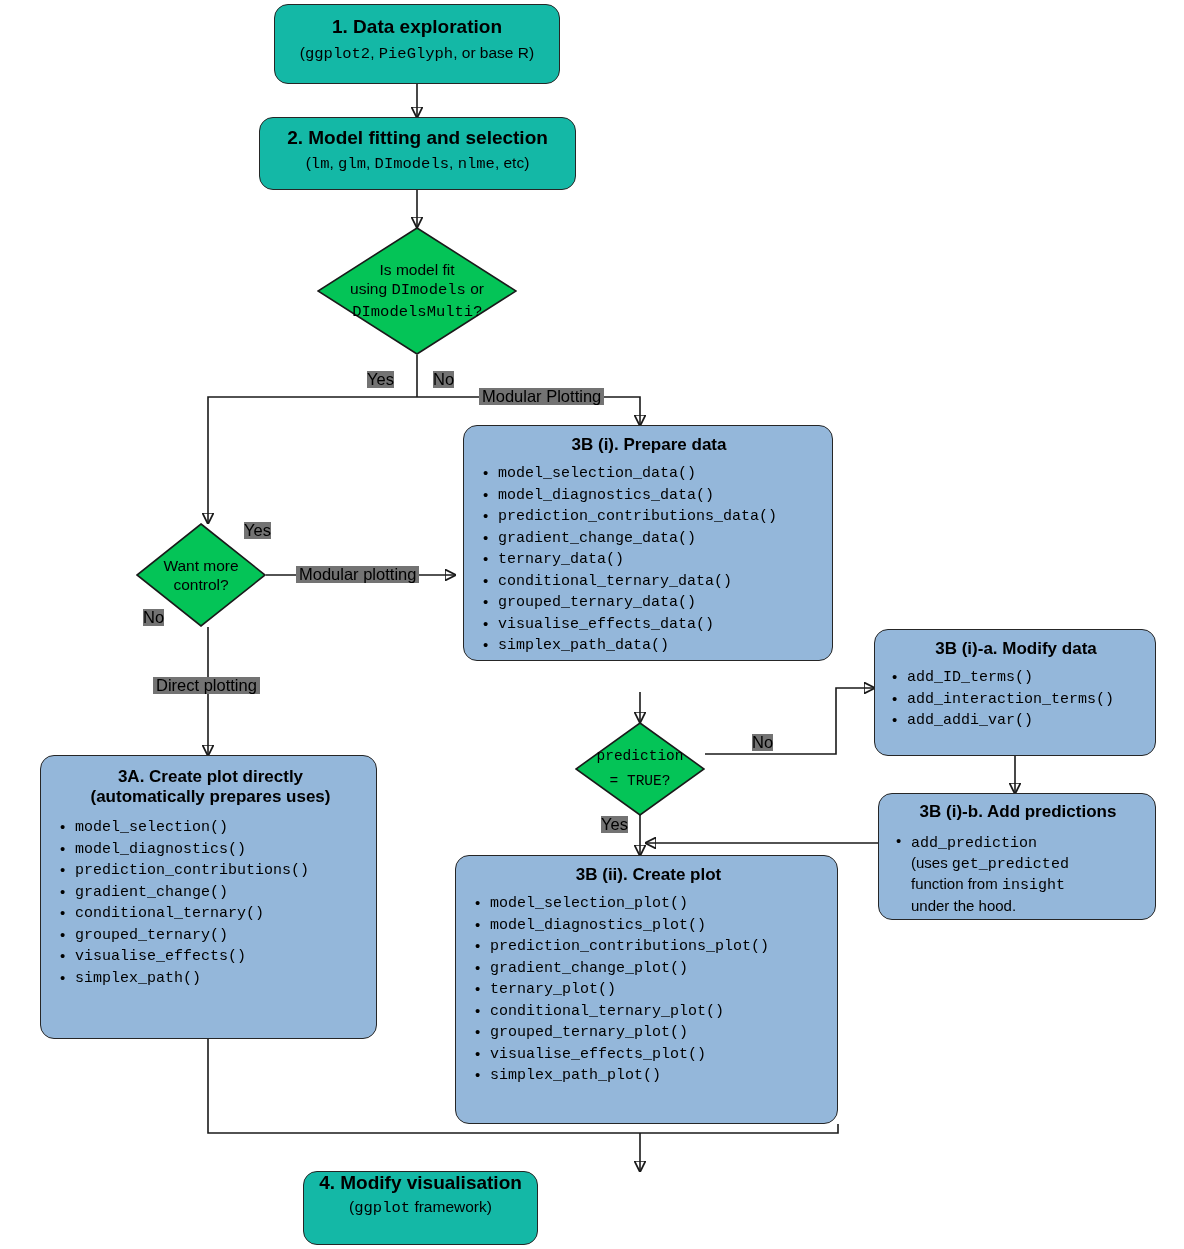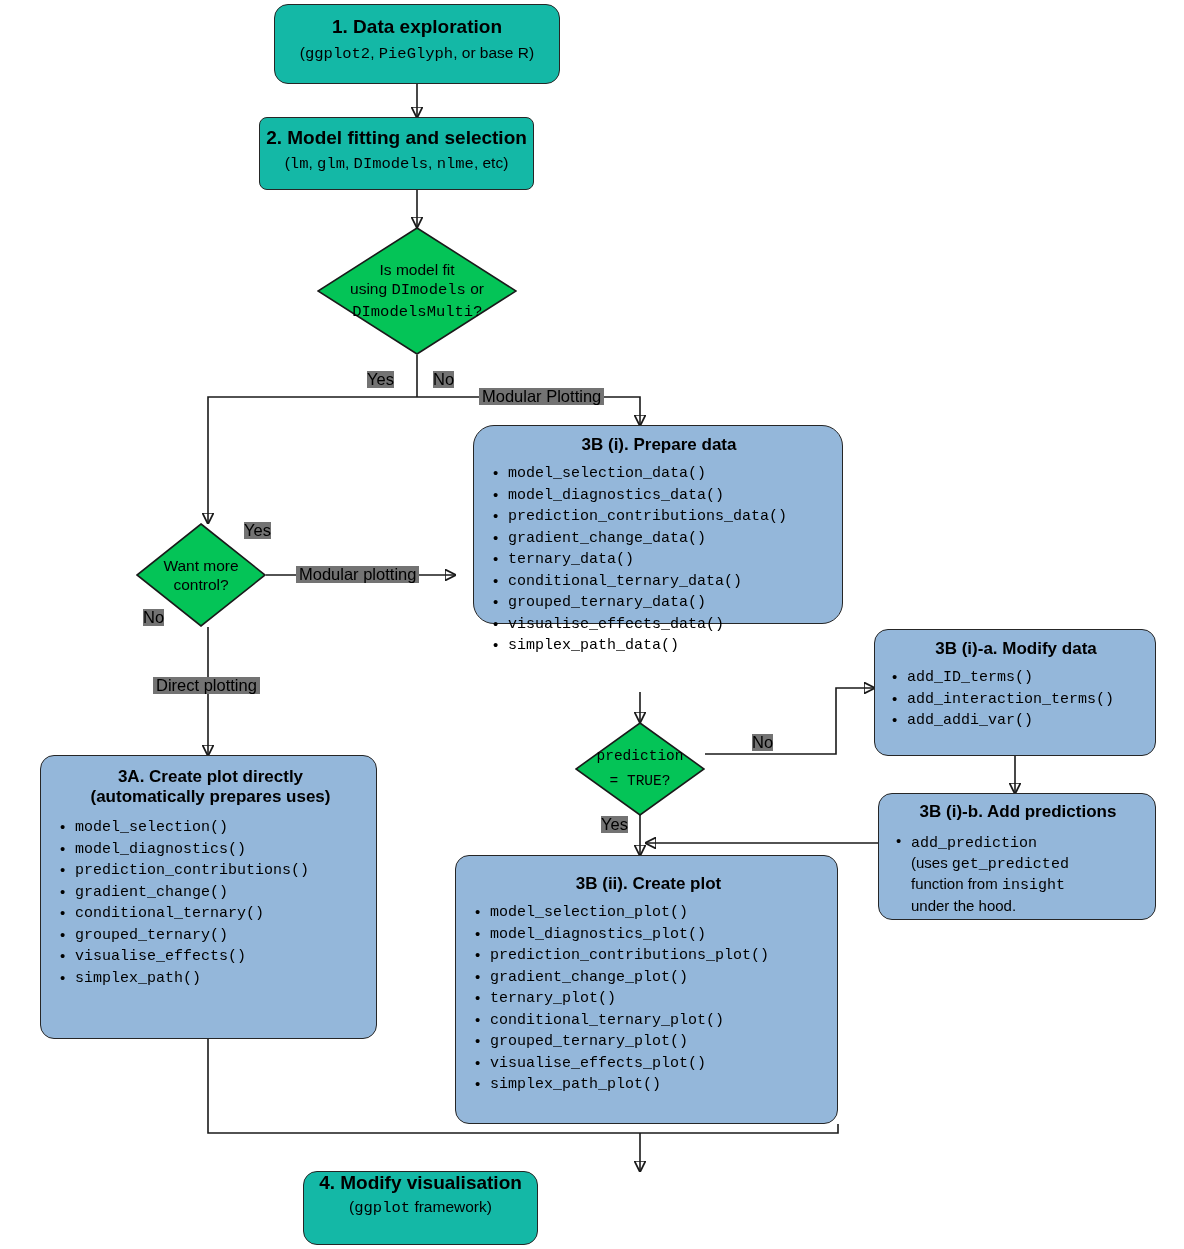--- a/index.html
+++ b/index.html
@@ -145,21 +145,21 @@
     <path d="M 640 1133 L 640 1171" marker-end="url(#arrow)"></path>
   </svg>
 
   <div class="node purple" style="left:274px; top:4px; width:286px; height:80px; padding-top:11px;">
     <div class="node-title" style="font-size:19px;">1. Data exploration</div>
     <div class="node-sub" style="font-size:15.5px; margin-top:6px;">
       <span>(</span><span class="mono">ggplot2</span><span>, </span><span class="mono">PieGlyph</span><span>, or base R)</span>
     </div>
   </div>
 
-  <div class="node purple" style="left:259px; top:117px; width:275px; height:73px; padding-top:9px;border-radius:8px;">
+  <div class="node purple" style="left:259px; top:117px; width:317px; height:73px; padding-top:9px;">
     <div class="node-title" style="font-size:19px;">2. Model fitting and selection</div>
     <div class="node-sub" style="font-size:15.5px; margin-top:5px;">
       <span>(</span><span class="mono">lm</span><span>, </span><span class="mono">glm</span><span>, </span><span class="mono">DImodels</span><span>, </span><span class="mono">nlme</span><span>, etc)</span>
     </div>
   </div>
 
   <div class="diamond-wrap" style="left:317px; top:227px; width:200px; height:128px;">
     <svg class="diamond-shape" viewBox="0 0 200 128" preserveAspectRatio="none">
       <polygon points="100,1 199,64 100,127 1,64" fill="#04c457" stroke="#1a1a1a" stroke-width="1.6"></polygon>
     </svg>
@@ -182,21 +182,21 @@
       <div>Want more</div>
       <div>control?</div>
     </div>
   </div>
 
   <div class="edge-label" style="left:244px; top:522px; font-size:16.5px;">Yes</div>
   <div class="edge-label" style="left:143px; top:609px; font-size:16.5px;">No</div>
   <div class="edge-label" style="left:296px; top:566px; font-size:16.5px; padding:0 3px;">Modular plotting</div>
   <div class="edge-label" style="left:153px; top:677px; font-size:16.5px; padding:0 3px;">Direct plotting</div>
 
-  <div class="node blue" style="left:473px; top:425px; width:370px; height:199px; padding:9px 14px 0 16px;border-radius:21px;">
+  <div class="node blue" style="left:463px; top:425px; width:370px; height:236px; padding:9px 14px 0 16px;">
     <div class="node-title" style="font-size:17px;">3B (i). Prepare data</div>
     <ul class="fnlist" style="font-size:15px; margin-top:11px;">
       <li>model_selection_data()</li>
       <li>model_diagnostics_data()</li>
       <li>prediction_contributions_data()</li>
       <li>gradient_change_data()</li>
       <li>ternary_data()</li>
       <li>conditional_ternary_data()</li>
       <li>grouped_ternary_data()</li>
       <li>visualise_effects_data()</li>
@@ -248,21 +248,21 @@
       <li>model_diagnostics()</li>
       <li>prediction_contributions()</li>
       <li>gradient_change()</li>
       <li>conditional_ternary()</li>
       <li>grouped_ternary()</li>
       <li>visualise_effects()</li>
       <li>simplex_path()</li>
     </ul>
   </div>
 
-  <div class="node blue" style="left:455px; top:855px; width:383px; height:269px; padding:18px 12px 0 16px;">
+  <div class="node blue" style="left:455px; top:855px; width:383px; height:269px; padding:9px 12px 0 16px;">
     <div class="node-title" style="font-size:17px;">3B (ii). Create plot</div>
     <ul class="fnlist" style="font-size:15px; margin-top:11px;">
       <li>model_selection_plot()</li>
       <li>model_diagnostics_plot()</li>
       <li>prediction_contributions_plot()</li>
       <li>gradient_change_plot()</li>
       <li>ternary_plot()</li>
       <li>conditional_ternary_plot()</li>
       <li>grouped_ternary_plot()</li>
       <li>visualise_effects_plot()</li>

